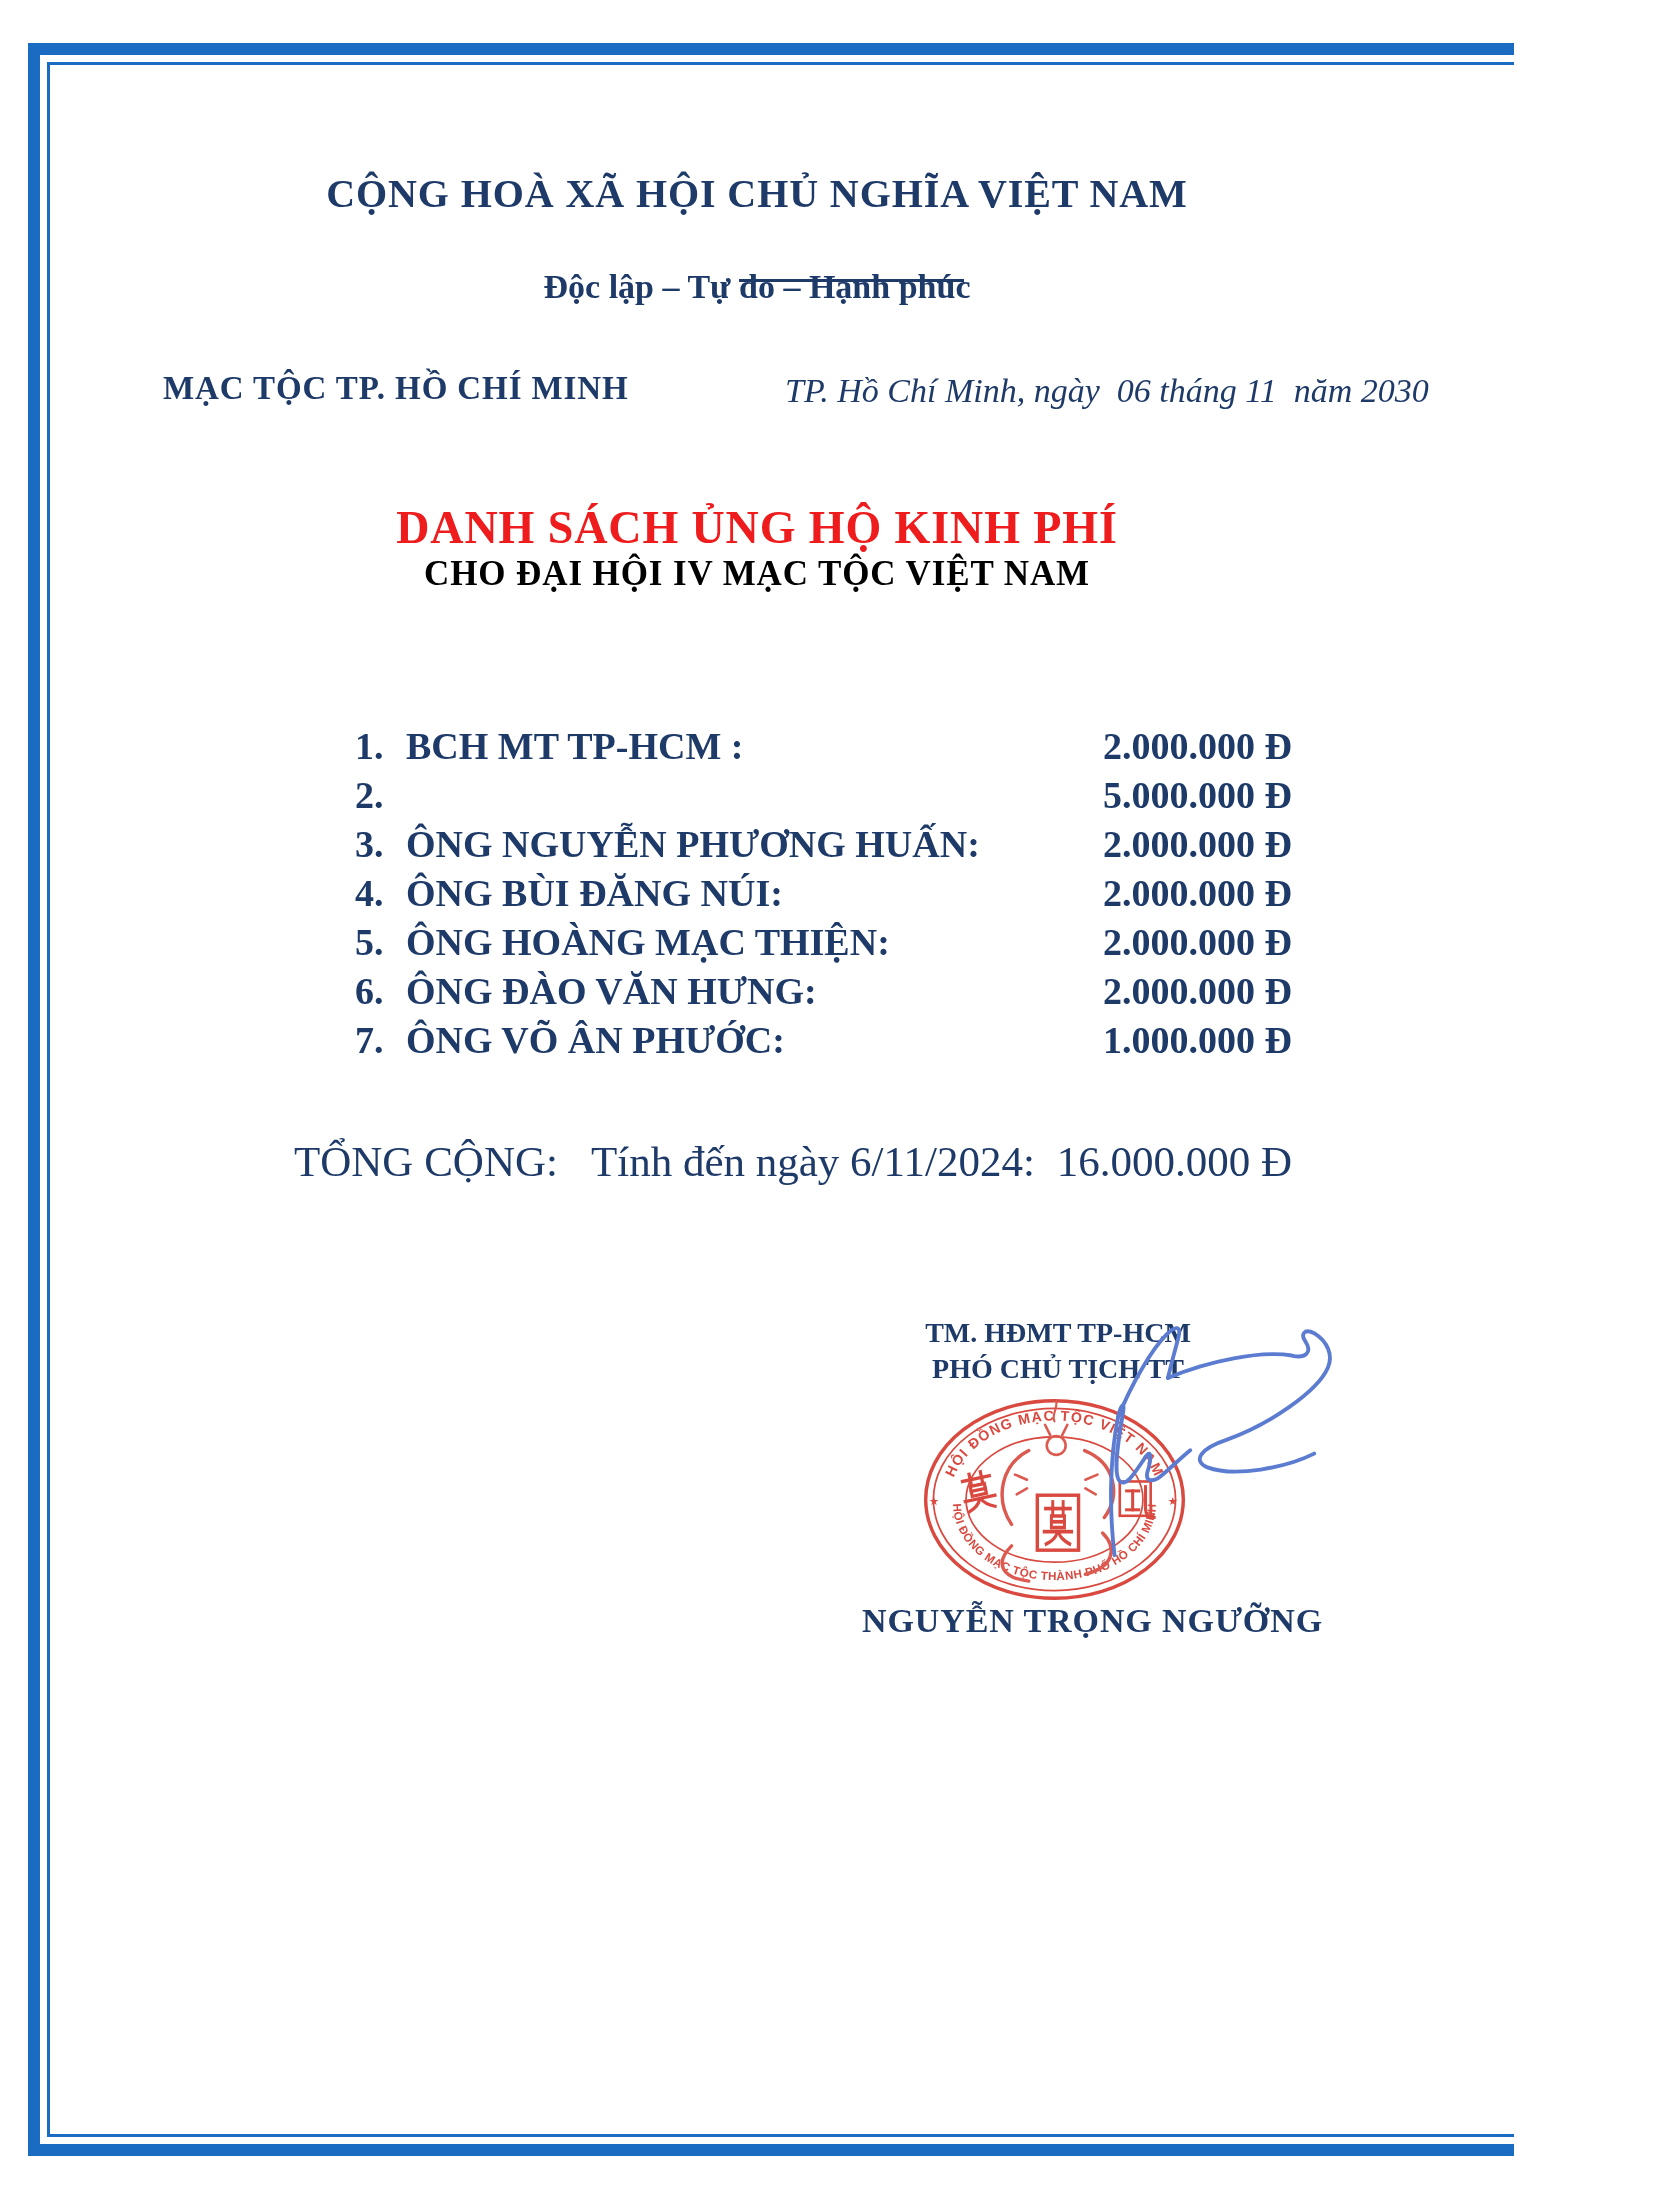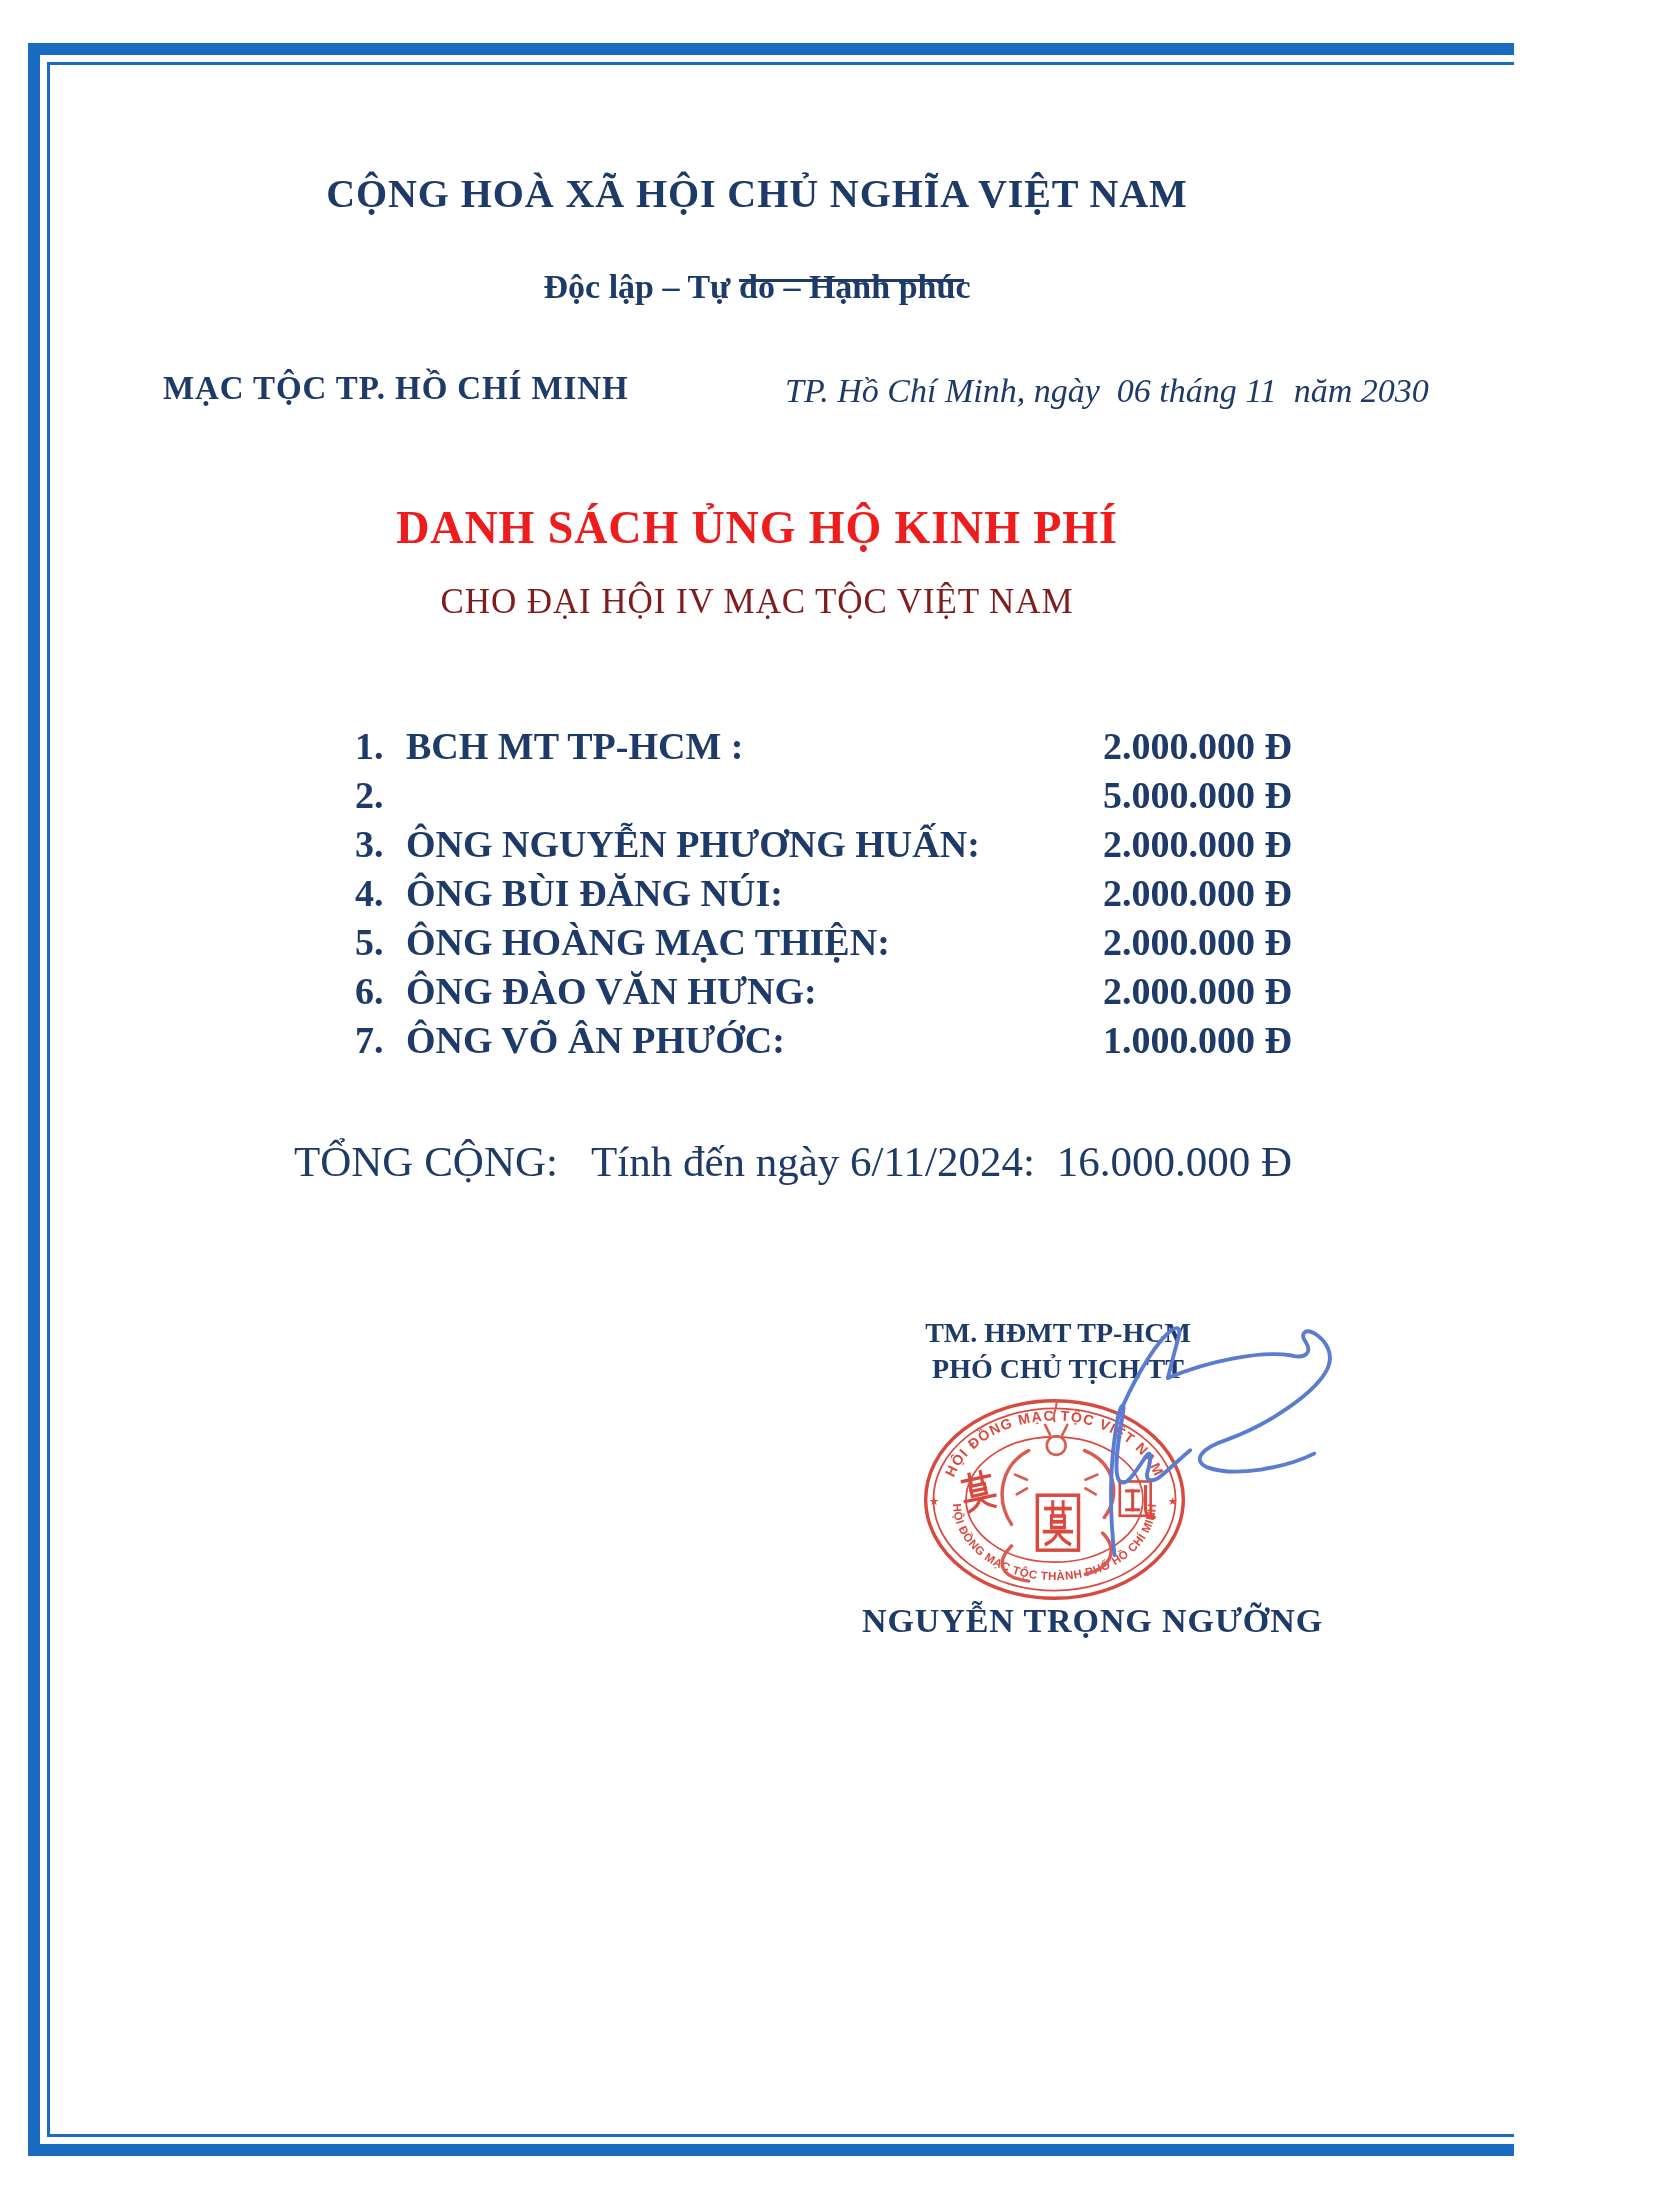--- a/index.html
+++ b/index.html
@@ -24,22 +24,22 @@
   .logo-glyph{position:absolute;left:50%;top:10.3px;transform:translateX(-50%);}
   .logo-caption{position:absolute;left:0;right:0;bottom:13.8px;text-align:center;
     font-family:"Liberation Sans","DejaVu Sans",sans-serif;font-size:10.8px;font-weight:bold;
     color:#e5232b;letter-spacing:0.4px;white-space:nowrap;}
   
   .org-name{position:absolute;left:163px;top:370px;font-size:33px;font-weight:bold;letter-spacing:0.9px;white-space:nowrap;}
   .date-line{position:absolute;left:785px;top:372px;font-size:34px;font-style:italic;white-space:pre;}
   
   .doc-title{position:absolute;left:0;top:501px;width:100%;text-align:center;
     font-size:46px;font-weight:bold;color:#ee1c1c;letter-spacing:0.9px;}
-  .doc-subtitle{position:absolute;left:0;top:582px;width:100%;text-align:center;
-    font-size:35px;font-weight:normal;color:#7f1d1d;letter-spacing:0.9px;}
+  .doc-subtitle{position:absolute;left:0;top:554px;width:100%;text-align:center;
+    font-size:35px;font-weight:bold;color:#000000;letter-spacing:0.9px;}
   
   .donors{position:absolute;left:355px;top:724px;width:937px;}
   .donor-row{position:relative;height:49px;font-size:38px;font-weight:bold;white-space:nowrap;}
   .donor-no{position:absolute;left:0;}
   .donor-name{position:absolute;left:51px;}
   .donor-amount{position:absolute;right:0;}
   
   .total-row{position:absolute;left:294px;top:1137px;width:998px;height:52px;
     font-size:43px;font-weight:normal;white-space:nowrap;}
   .total-note{margin-left:33px;}

